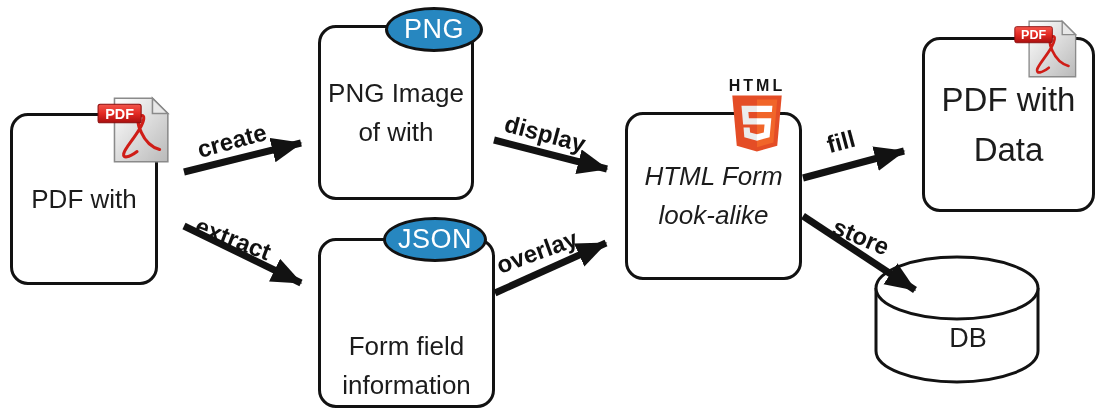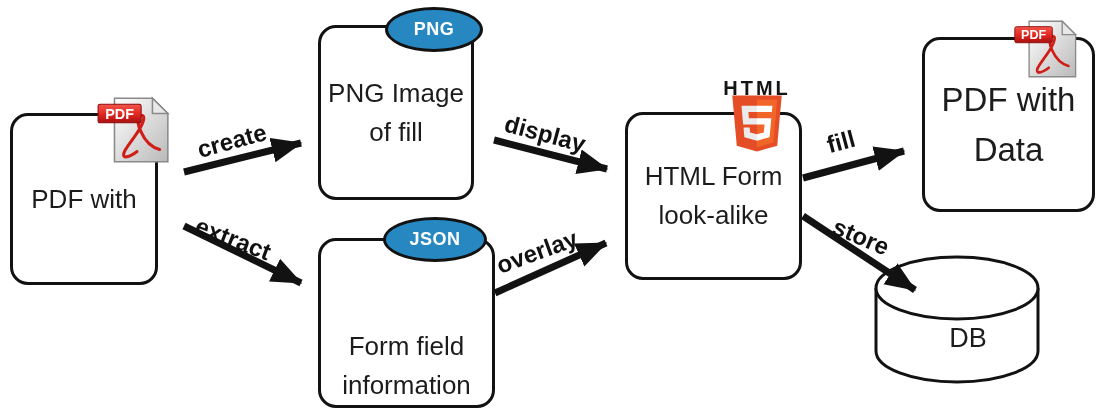--- a/index.html
+++ b/index.html
@@ -8,31 +8,31 @@
     font-family:"Liberation Sans", sans-serif;overflow:hidden;
   }
   .node{
     position:absolute;background:#ffffff;border:3px solid #121212;border-radius:18px;
     display:flex;align-items:center;justify-content:center;text-align:center;
     color:#1c1c1c;font-size:26px;line-height:1.5;box-sizing:border-box;
   }
   .badge{
     position:absolute;background:var(--badge_blue,#2787c0);border:3px solid #121212;
     border-radius:50%;display:flex;align-items:center;justify-content:center;
-    color:#ffffff;font-weight:bold;font-size:18px;box-sizing:border-box;z-index:5;
+    color:#ffffff;font-weight:normal;font-size:27px;box-sizing:border-box;z-index:5;
     letter-spacing:0.5px;
   }
   .edge-label{
     position:absolute;font-weight:bold;font-size:24px;color:#111111;
     transform-origin:center center;white-space:nowrap;z-index:4;
   }
   .icon-abs{position:absolute;z-index:6;}
   .html5-wordmark{
     position:absolute;left:722px;top:77px;width:70px;text-align:center;
-    font-size:20px;font-weight:800;letter-spacing:3px;color:#141414;z-index:6;
+    font-size:16px;font-weight:800;letter-spacing:3px;color:#141414;z-index:6;
   }
   .db-wrap{position:absolute;left:874px;top:255px;width:188px;height:130px;}
   .db-label{
     position:absolute;left:0;top:68px;width:100%;text-align:center;
     font-size:27px;color:#1c1c1c;
   }
   svg{display:block;}
   .edges-layer{position:absolute;left:0;top:0;z-index:3;}
 </style>
 </head>
@@ -84,38 +84,38 @@
     <path d="M18,3 L55,3 L70,18 L70,65 L18,65 Z" fill="url(#pg1)" stroke="#8a8a8a" stroke-width="1.5"></path>
     <path d="M55,3 L55,18 L70,18 Z" fill="#e8e8e8" stroke="#8a8a8a" stroke-width="1.5"></path>
     <path d="M40,55 C32,61 26,62 27,57 C28,52 36,44 43,32 C47,25 48,19 44,20 C40,21 40,28 44,36 C48,45 55,51 62,53" fill="none" stroke="#cf1d17" stroke-width="3" stroke-linecap="round"></path>
     <rect x="2" y="9" width="42" height="18" rx="2" fill="url(#rg1)" stroke="#8c0d0d" stroke-width="1"></rect>
     <text x="23" y="23" text-anchor="middle" font-size="14" font-weight="bold" fill="#ffffff" font-family="Liberation Sans, sans-serif">PDF</text>
   </svg>
 
   <div class="node" style="left:318px;top:25px;width:156px;height:175px;">
     <div>
       <div>PNG Image</div>
-      <div>of fill</div>
+      <div>of with</div>
     </div>
   </div>
   <div class="badge" style="left:385px;top:7px;width:98px;height:45px;">
     <span>PNG</span>
   </div>
 
   <div class="node" style="left:318px;top:238px;width:177px;height:170px;align-items:flex-end;">
     <div>
       <div>Form field</div>
       <div>information</div>
     </div>
   </div>
   <div class="badge" style="left:383px;top:217px;width:104px;height:45px;">
     <span>JSON</span>
   </div>
 
-  <div class="node" style="left:625px;top:112px;width:177px;height:168px;">
+  <div class="node" style="left:625px;top:112px;width:177px;height:168px;font-style:italic;">
     <div>
       <div>HTML Form</div>
       <div>look-alike</div>
     </div>
   </div>
   <div class="html5-wordmark">HTML</div>
   <svg class="icon-abs" style="left:729px;top:92px;" width="56" height="63" viewBox="0 0 512 512">
     <path style="fill:var(--html5_orange,#e44d26)" d="M71,460 L30,0 L482,0 L441,460 L255,512 Z"></path>
     <path style="fill:var(--html5_orange_light,#f16529)" d="M256,472 L406,430 L441,36 L256,36 Z"></path>
     <path fill="#ebebeb" d="M256,208 H182 l-5,-58 h79 V94 H114 l15,171 h127 Z M256,355 l-63,-17 -4,-45 h-56 l7,89 116,32 Z"></path>

